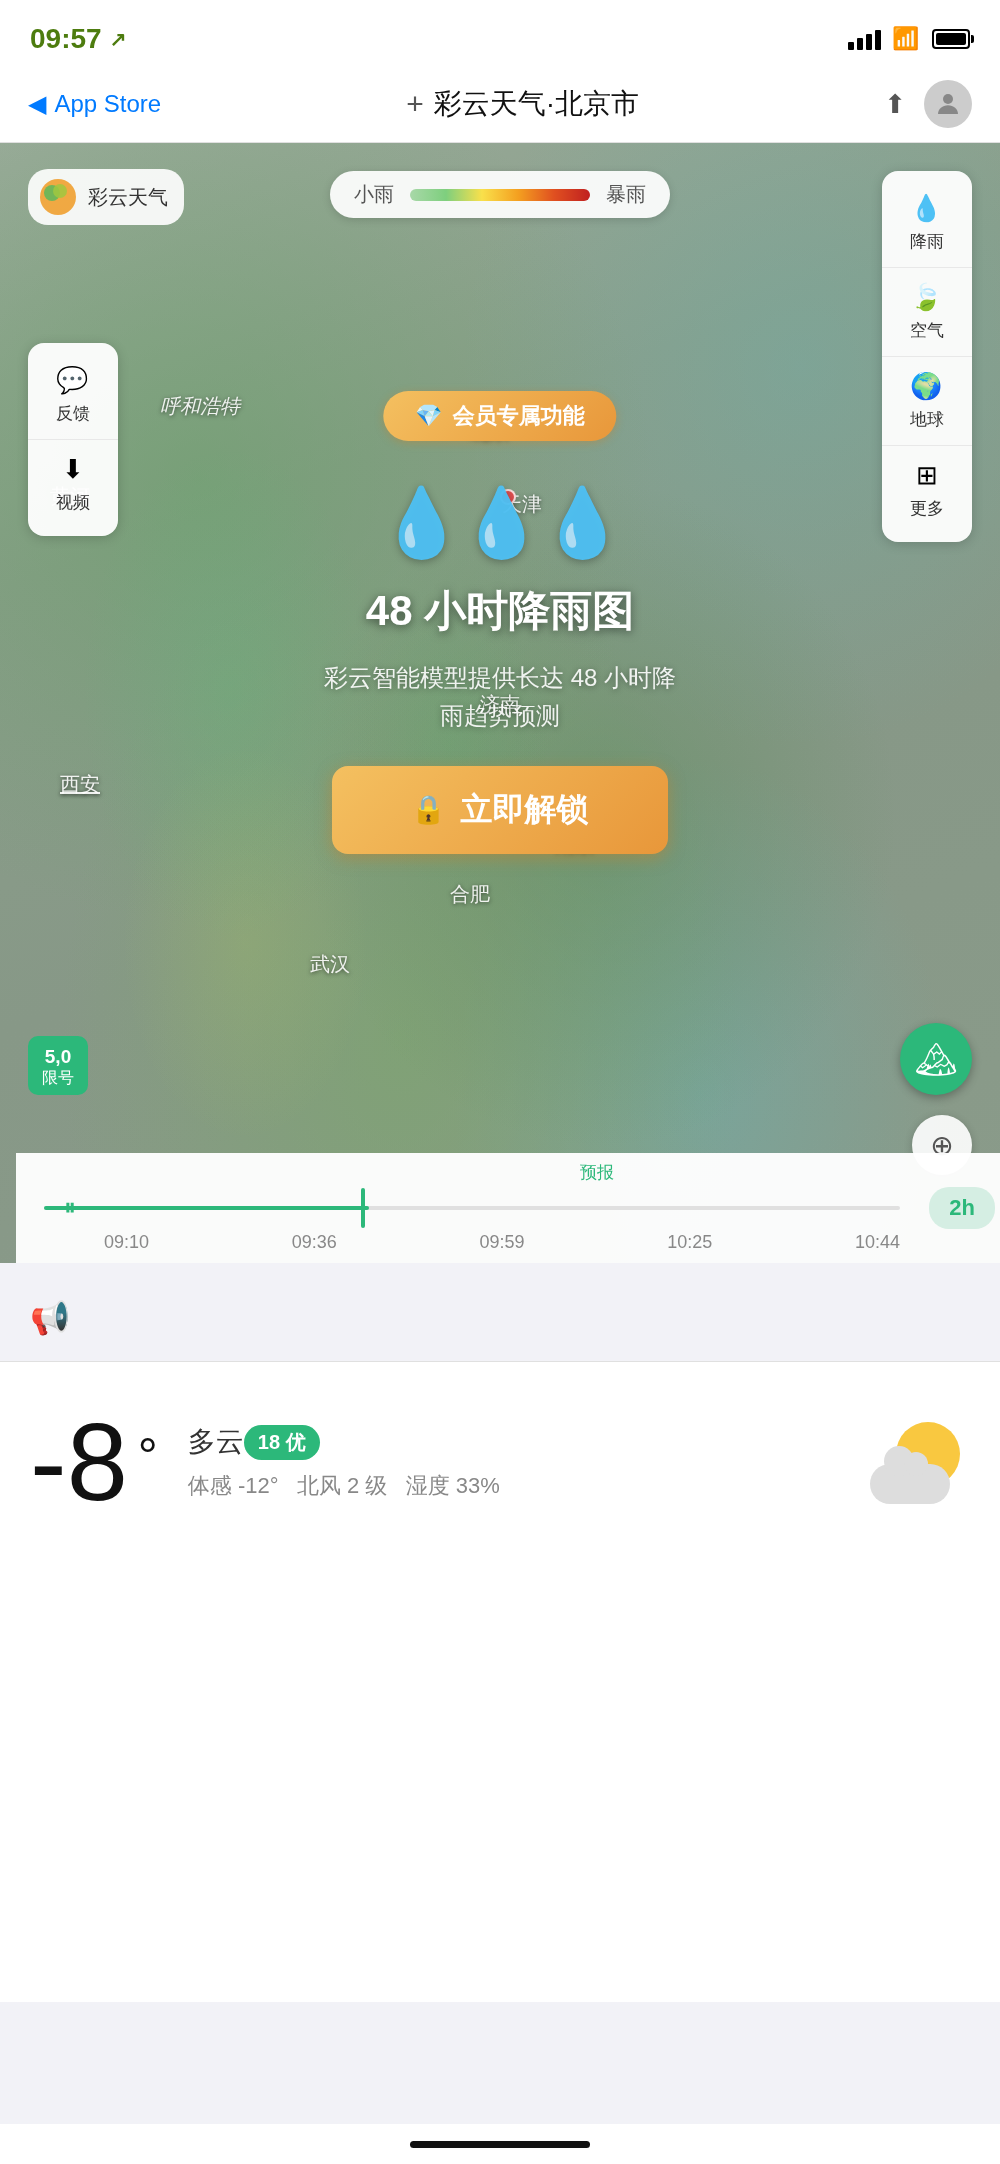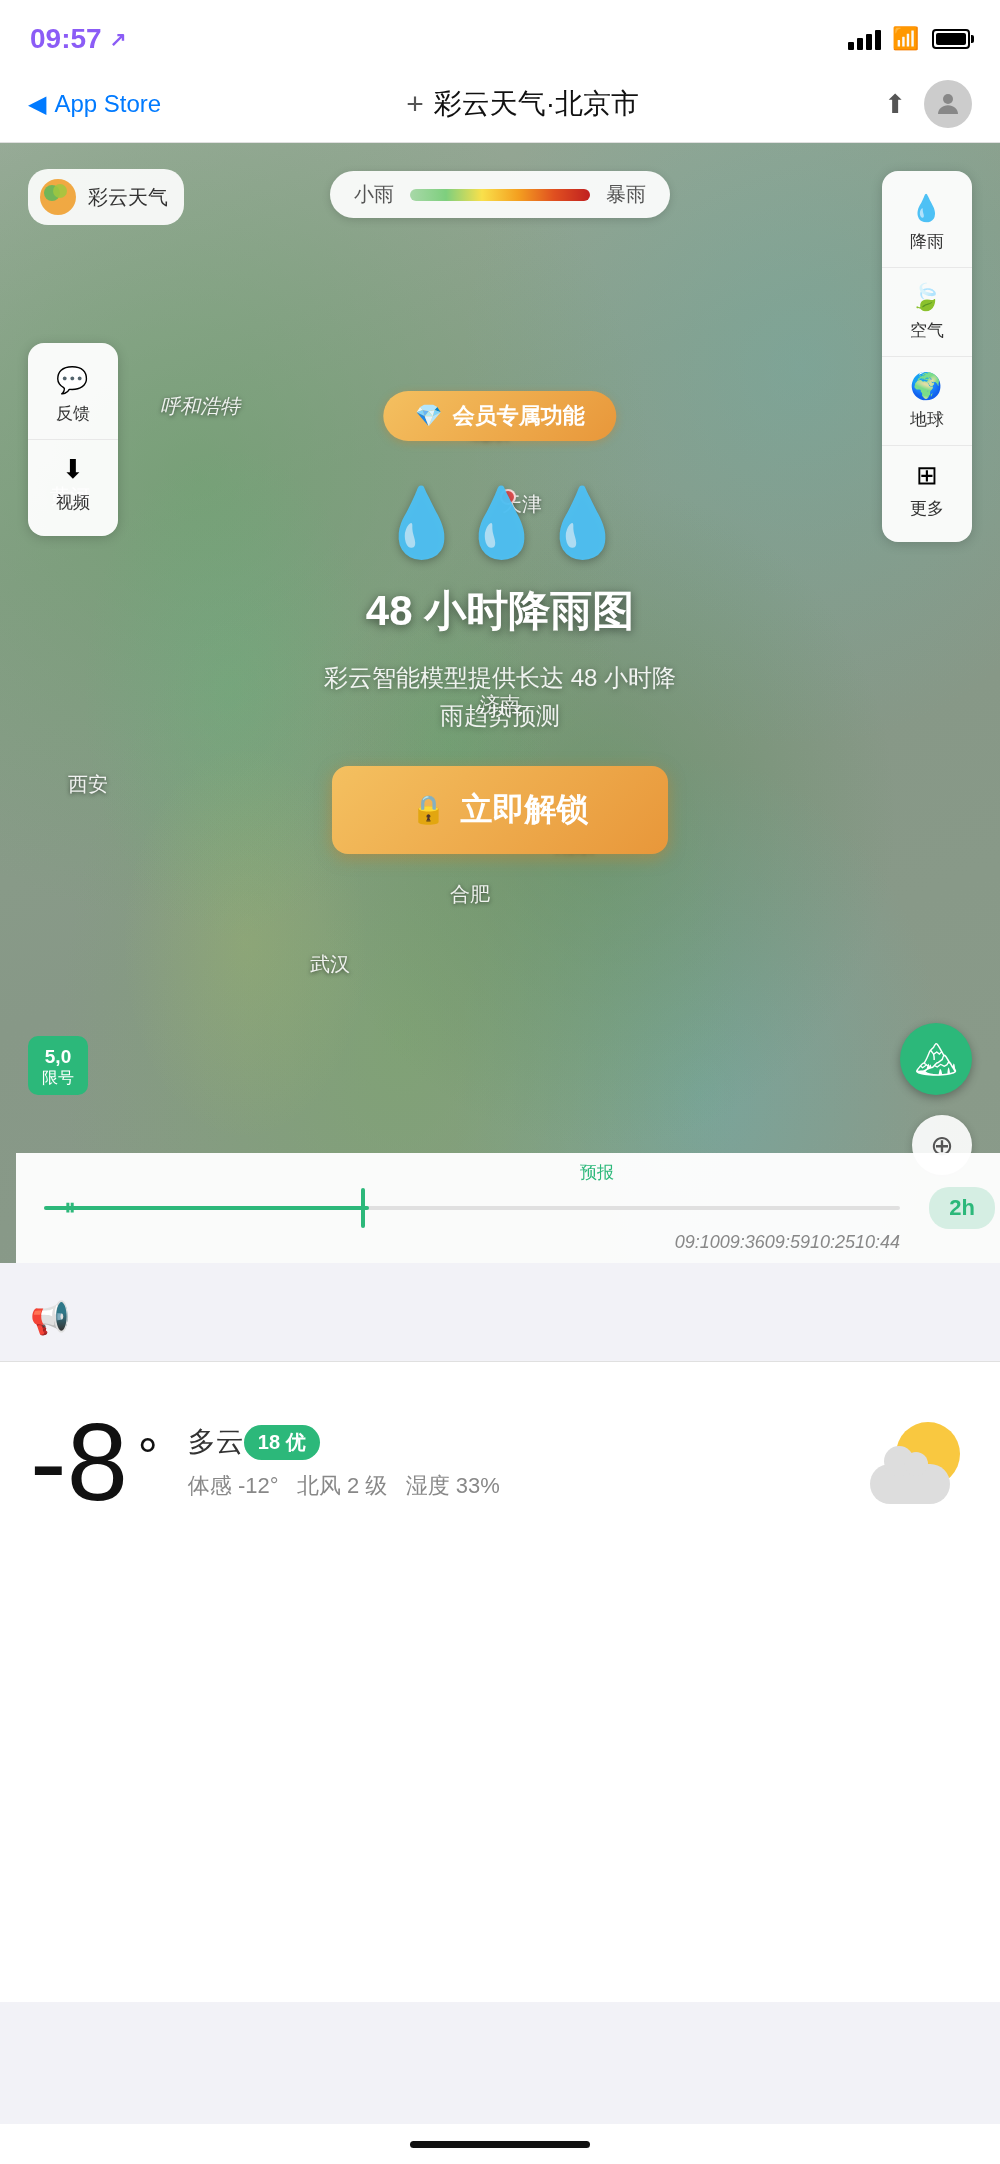--- a/index.html
+++ b/index.html
@@ -17,21 +17,21 @@
       background: #fff;
       display: flex;
       justify-content: space-between;
       align-items: center;
       padding: 18px 30px 10px 30px;
       height: 70px;
     }
     .status-time {
       font-size: 28px;
       font-weight: 600;
-      color: #8b5cf6;
+      color: #4d7c0f;
       display: flex;
       align-items: center;
       gap: 8px;
     }
     .status-icons {
       display: flex;
       align-items: center;
       gap: 12px;
     }
     .signal-bars {
@@ -426,23 +426,22 @@
       right: -95px;
       background: rgba(44,184,122,0.18);
       border-radius: 20px;
       padding: 8px 20px;
       font-size: 22px;
       color: #2cb87a;
       font-weight: 600;
     }
     .timeline-times {
       display: flex;
-      justify-content: flex-end;
+      justify-content: space-between;
       padding-bottom: 10px;
-      font-style: italic;
     }
     .timeline-time {
       font-size: 18px;
       color: #888;
     }
     .pause-btn {
       position: absolute;
       bottom: 30px;
       left: 28px;
       width: 52px;
@@ -638,21 +637,21 @@
   <span class="city-label" style="top:250px;left:160px;font-style:italic;">呼和浩特</span>
   <span class="city-label" style="top:340px;left:50px;">黄河</span>
   <span class="city-label" style="top:275px;left:470px;">北京</span>
   <div class="city-dot" style="top:272px;left:520px;"></div>
   <span class="city-label" style="top:348px;left:502px;">天津</span>
   <div class="city-dot" style="top:346px;left:500px;"></div>
   <span class="city-label" style="top:548px;left:480px;">济南</span>
   <span class="city-label" style="top:738px;left:450px;">合肥</span>
   <span class="city-label" style="top:688px;left:555px;">南京</span>
   <span class="city-label" style="top:808px;left:310px;">武汉</span>
-  <span class="city-label" style="top:628px;left:68px;">西安</span>
+  <span class="city-label" style="top:628px;left:60px;text-decoration:underline;">西安</span>
 
   <div class="legend-bar">
     <span class="legend-label-left">小雨</span>
     <div class="legend-gradient"></div>
     <span class="legend-label-right">暴雨</span>
   </div>
 
   <div class="app-logo">
     <svg class="logo-icon" viewBox="0 0 40 40">
       <circle cx="20" cy="20" r="18" fill="#f0a030" opacity="0.9"></circle>

